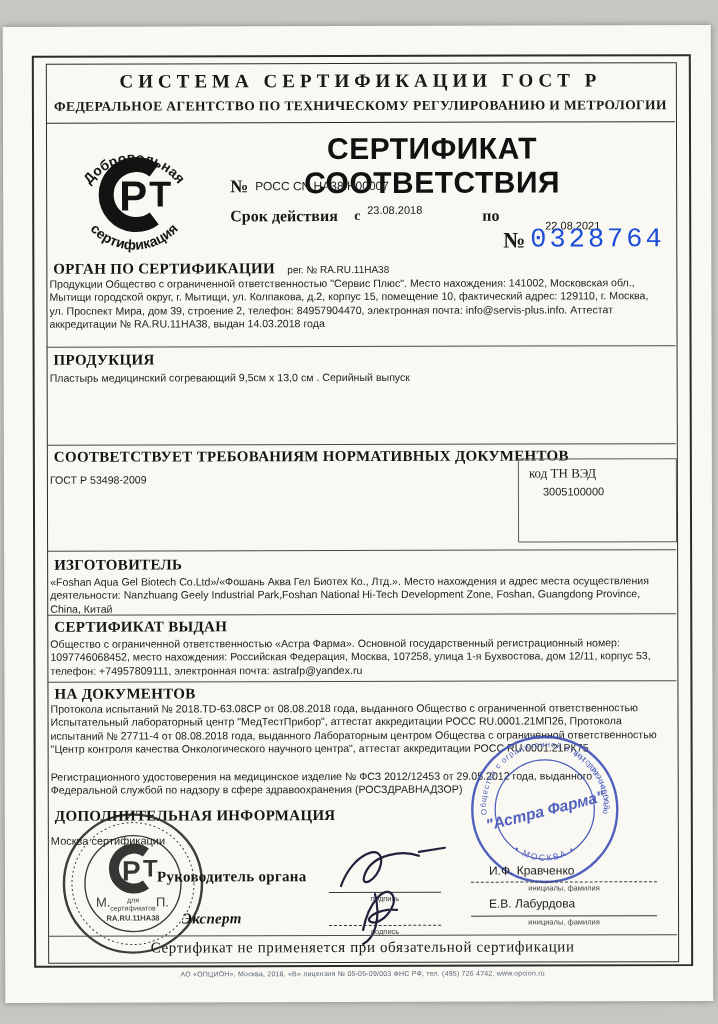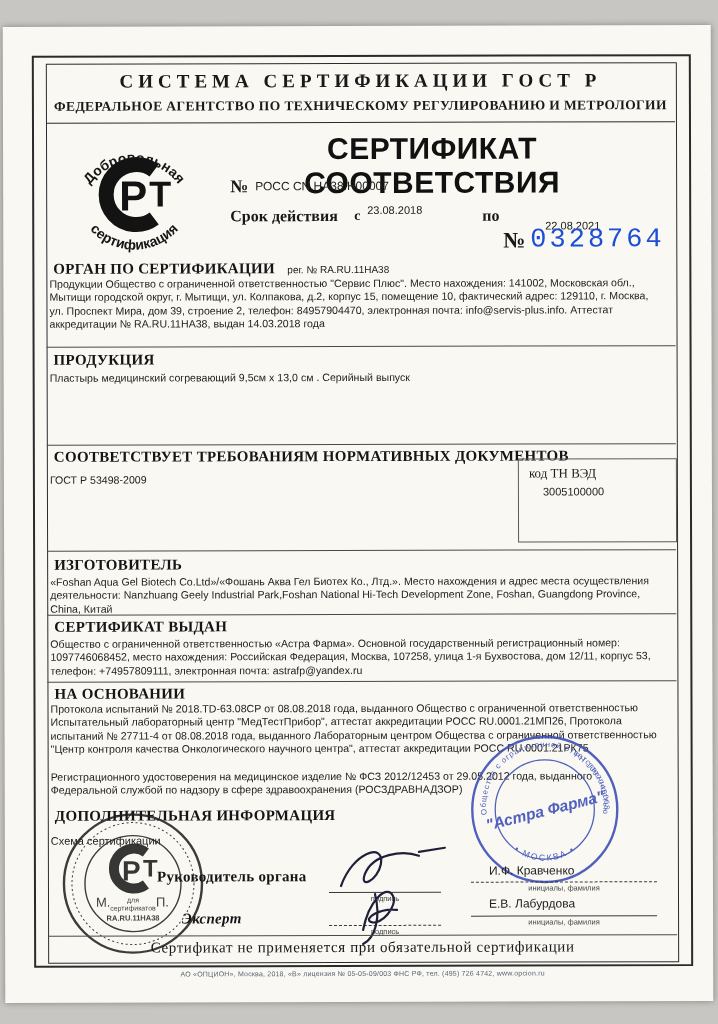--- a/index.html
+++ b/index.html
@@ -95,21 +95,21 @@
 
   <div class="abs divider" style="left:43px;top:524px;width:629px;"></div>
   <div class="abs sec-h" style="left:50px;top:530px;">ИЗГОТОВИТЕЛЬ</div>
   <div class="abs sec-b" style="left:46px;top:549px;width:615px;">«Foshan Aqua Gel Biotech  Co.Ltd»/«Фошань Аква Гел Биотех Ко., Лтд.». Место нахождения и адрес места осуществления деятельности: Nanzhuang Geely Industrial Park,Foshan National Hi-Tech Development Zone, Foshan, Guangdong Province, China, Китай</div>
 
   <div class="abs divider" style="left:43px;top:588px;width:629px;"></div>
   <div class="abs sec-h" style="left:50px;top:592px;">СЕРТИФИКАТ ВЫДАН</div>
   <div class="abs sec-b" style="left:46px;top:611px;width:615px;">Общество с ограниченной ответственностью «Астра Фарма». Основной государственный регистрационный номер: 1097746068452, место нахождения: Российская Федерация, Москва, 107258, улица 1-я Бухвостова, дом 12/11, корпус 53, телефон: +74957809111, электронная почта: astrafp@yandex.ru</div>
 
   <div class="abs divider" style="left:43px;top:655px;width:629px;"></div>
-  <div class="abs sec-h" style="left:50px;top:659px;">НА ОСНОВАНИИ</div>
+  <div class="abs sec-h" style="left:50px;top:659px;">НА ДОКУМЕНТОВ</div>
   <div class="abs sec-b" style="left:46px;top:676px;width:612px;">Протокола испытаний № 2018.TD-63.08СР от 08.08.2018 года, выданного Общество с ограниченной ответственностью Испытательный лабораторный центр "МедТестПрибор", аттестат аккредитации РОСС RU.0001.21МП26, Протокола испытаний № 27711-4 от 08.08.2018 года, выданного Лабораторным центром Общества с ограниченной ответственностью "Центр контроля качества Онкологического научного центра", аттестат аккредитации РОСС RU.0001.21РК75</div>
   <div class="abs sec-b" style="left:46px;top:744px;width:560px;">Регистрационного удостоверения на медицинское изделие № ФСЗ 2012/12453 от 29.05.2012 года, выданного Федеральной службой по надзору в сфере здравоохранения (РОСЗДРАВНАДЗОР)</div>
 
   <svg class="abs" style="left:462px;top:706px;opacity:.88;" width="156" height="156" viewBox="0 0 170 170">
     <defs>
       <path id="bArcT" d="M 22,92 A 64,64 0 1 1 148,92"></path>
       <path id="bArcB" d="M 40,118 A 56,56 0 0 0 130,118"></path>
       <path id="bArcR" d="M 118,28 A 66,66 0 0 1 150,88"></path>
     </defs>
     <circle cx="85" cy="85" r="79" fill="none" stroke="#3a4cb5" stroke-width="2.6"></circle>
@@ -120,21 +120,21 @@
     <text font-size="9.5" fill="#3a4cb5" letter-spacing="2">
       <textPath href="#bArcB" startOffset="50%" text-anchor="middle">• МОСКВА •</textPath>
     </text>
     <text font-size="8" fill="#3a4cb5" letter-spacing="1">
       <textPath href="#bArcR" startOffset="50%" text-anchor="middle">ОГРН 1097746068452</textPath>
     </text>
     <text x="85" y="92" transform="rotate(-14 85 85)" text-anchor="middle" font-size="17" font-style="italic" font-weight="bold" fill="#3a4cb5">"Астра Фарма"</text>
   </svg>
 
   <div class="abs sec-h" style="left:50px;top:781px;">ДОПОЛНИТЕЛЬНАЯ ИНФОРМАЦИЯ</div>
-  <div class="abs" style="left:46px;top:808px;font-size:11px;color:#222;">Схема сертификации</div>
+  <div class="abs" style="left:46px;top:808px;font-size:11px;color:#222;">Москва сертификации</div>
 
   <svg class="abs" style="left:55px;top:784px;opacity:.85;" width="146" height="146" viewBox="0 0 146 146">
     <circle cx="73" cy="73" r="69" fill="none" stroke="#1c1c1c" stroke-width="2.4"></circle>
     <circle cx="73" cy="73" r="61" fill="none" stroke="#1c1c1c" stroke-width="1" stroke-dasharray="2 2.6"></circle>
     <circle cx="73" cy="73" r="48" fill="none" stroke="#1c1c1c" stroke-width="1.4"></circle>
     <path d="M 86,42 A 20,20 0 1 0 86,74" stroke="#151515" stroke-width="10" fill="none"></path>
     <text x="62" y="70" font-size="28" font-weight="bold" fill="#151515">Р</text>
     <text x="83" y="66" font-size="24" font-weight="bold" fill="#151515">Т</text>
     <text x="36" y="96" font-size="13" font-family="Liberation Serif,serif" fill="#1c1c1c">М.</text>
     <text x="96" y="96" font-size="13" font-family="Liberation Serif,serif" fill="#1c1c1c">П.</text>

